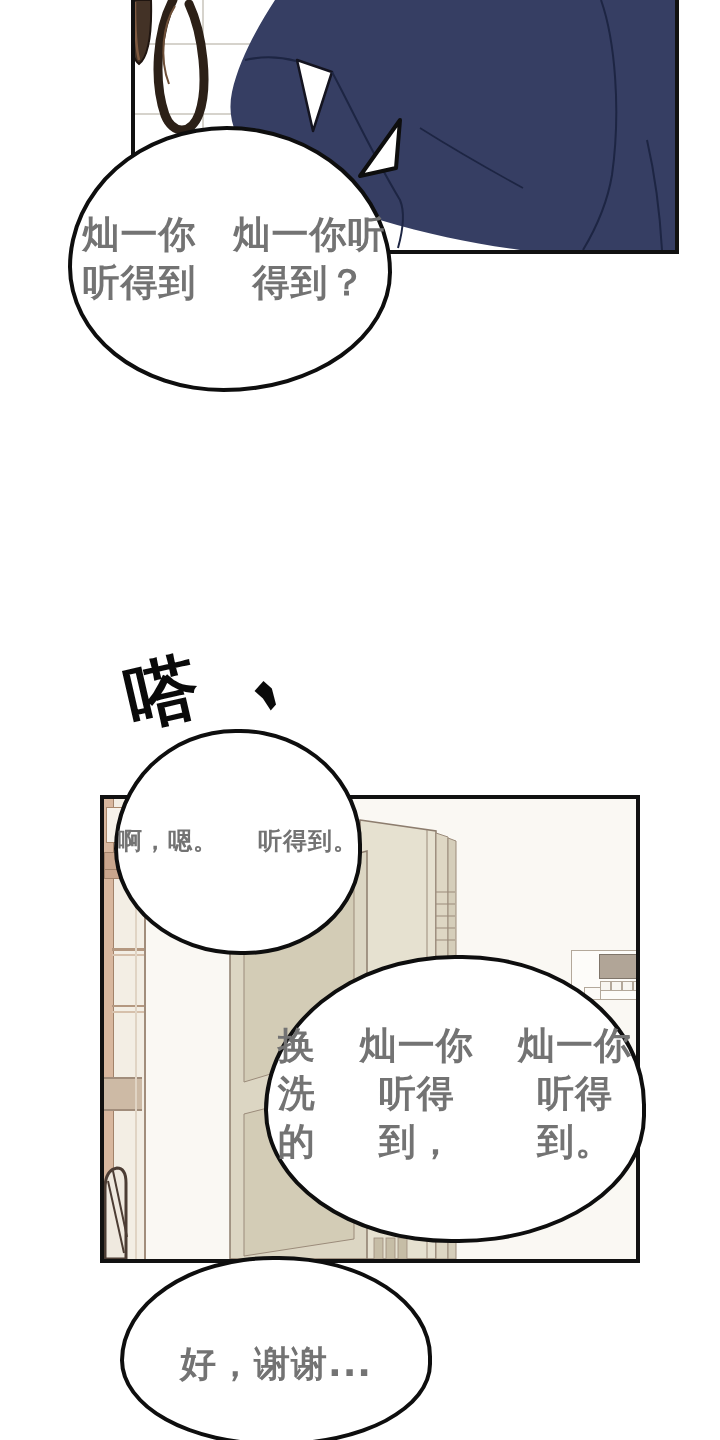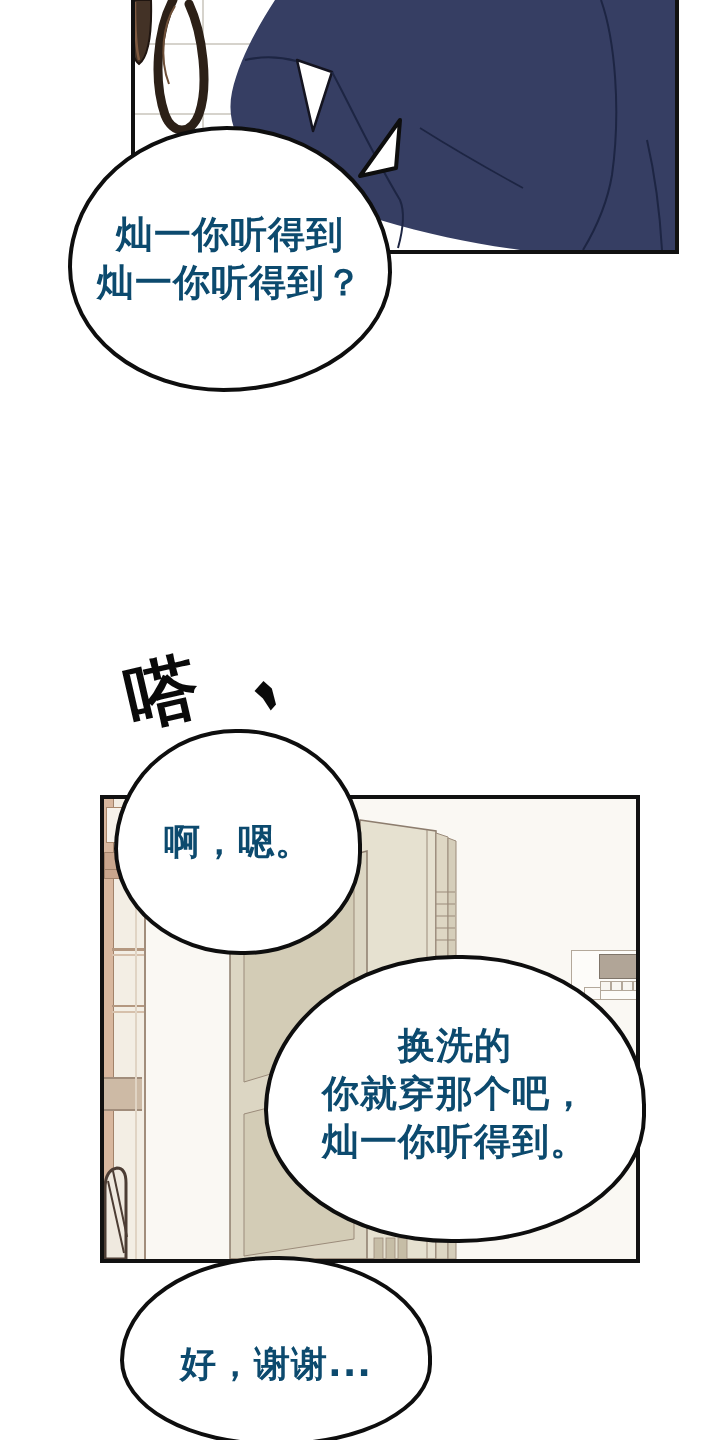--- a/index.html
+++ b/index.html
@@ -26,26 +26,26 @@
   .panel{position:absolute;box-sizing:border-box;border:4px solid #111;background:#fff;overflow:hidden;z-index:1;}
   #panel1{left:131px;top:-4px;width:548px;height:258px;}
   #panel2{left:100px;top:795px;width:540px;height:468px;background:var(--wall);}
   .abs{position:absolute;}
   
   .tile-v{position:absolute;top:0;width:2px;height:100%;background:var(--grout);}
   .tile-h{position:absolute;left:0;height:2px;width:100%;background:var(--grout);}
   
   .bubble{
     position:absolute;background:#ffffff;border:4px solid var(--ink);
-    display:flex;flex-direction:column;align-items:center;justify-content:center;
-    text-align:center;font-weight:700;color:#0c4a6e;z-index:5;box-sizing:border-box;
-    line-height:1.3;letter-spacing:1px;
+    display:flex;flex-direction:row;align-items:center;justify-content:center;
+    text-align:center;font-weight:700;color:#737373;z-index:5;box-sizing:border-box;
+    line-height:1.3;letter-spacing:1px;gap:24px;
   }
   #bubble1{left:68px;top:126px;width:324px;height:266px;font-size:37px;border-radius:49% 51% 52% 48% / 53% 55% 45% 47%;}
-  #bubble2{left:114px;top:729px;width:248px;height:226px;font-size:36px;border-radius:50% 50% 48% 52% / 54% 52% 46% 48%;}
+  #bubble2{left:114px;top:729px;width:248px;height:226px;font-size:24px;border-radius:50% 50% 48% 52% / 54% 52% 46% 48%;justify-content:space-between;}
   #bubble3{left:264px;top:955px;width:382px;height:288px;font-size:37px;border-radius:51% 49% 50% 50% / 55% 53% 45% 47%;padding-bottom:10px;text-align:center;}
   #bubble4{left:120px;top:1256px;width:312px;height:190px;font-size:36px;border-radius:50% 50% 50% 50% / 56% 54% 44% 46%;padding-top:26px;}
   .tail{position:absolute;z-index:4;}
   
   .sfx-text{
     position:absolute;left:126px;top:656px;z-index:6;font-size:72px;font-weight:800;color:#0a0a0a;
     transform:rotate(-13deg);line-height:1;
   }
   .sfx-mark{
     position:absolute;left:236px;top:640px;z-index:6;font-size:76px;font-weight:800;color:#0a0a0a;
@@ -151,25 +151,26 @@
 
     <svg class="abs" style="left:-6px;top:358px" width="36" height="102" viewBox="0 0 36 102">
       <path d="M7,102 V32 Q7,13 19,11 Q28,11 28,26 V102 Z" fill="#efe9df" stroke="#4c3d34" stroke-width="3" stroke-linejoin="round"></path>
       <path d="M10,24 L26,96" stroke="#4c3d34" stroke-width="2"></path>
       <path d="M15,14 L29,80" stroke="#4c3d34" stroke-width="2"></path>
     </svg>
   </div>
 
   <div class="bubble" id="bubble2">
     <div>啊，嗯。</div>
+    <div>听得到。</div>
   </div>
 
   <div class="bubble" id="bubble3">
     <div>换洗的</div>
-    <div>你就穿那个吧，</div>
+    <div>灿一你听得到，</div>
     <div>灿一你听得到。</div>
   </div>
 
   <div class="bubble" id="bubble4">
     <div>好，谢谢...</div>
   </div>
 
 </div>
 
 </body></html>

